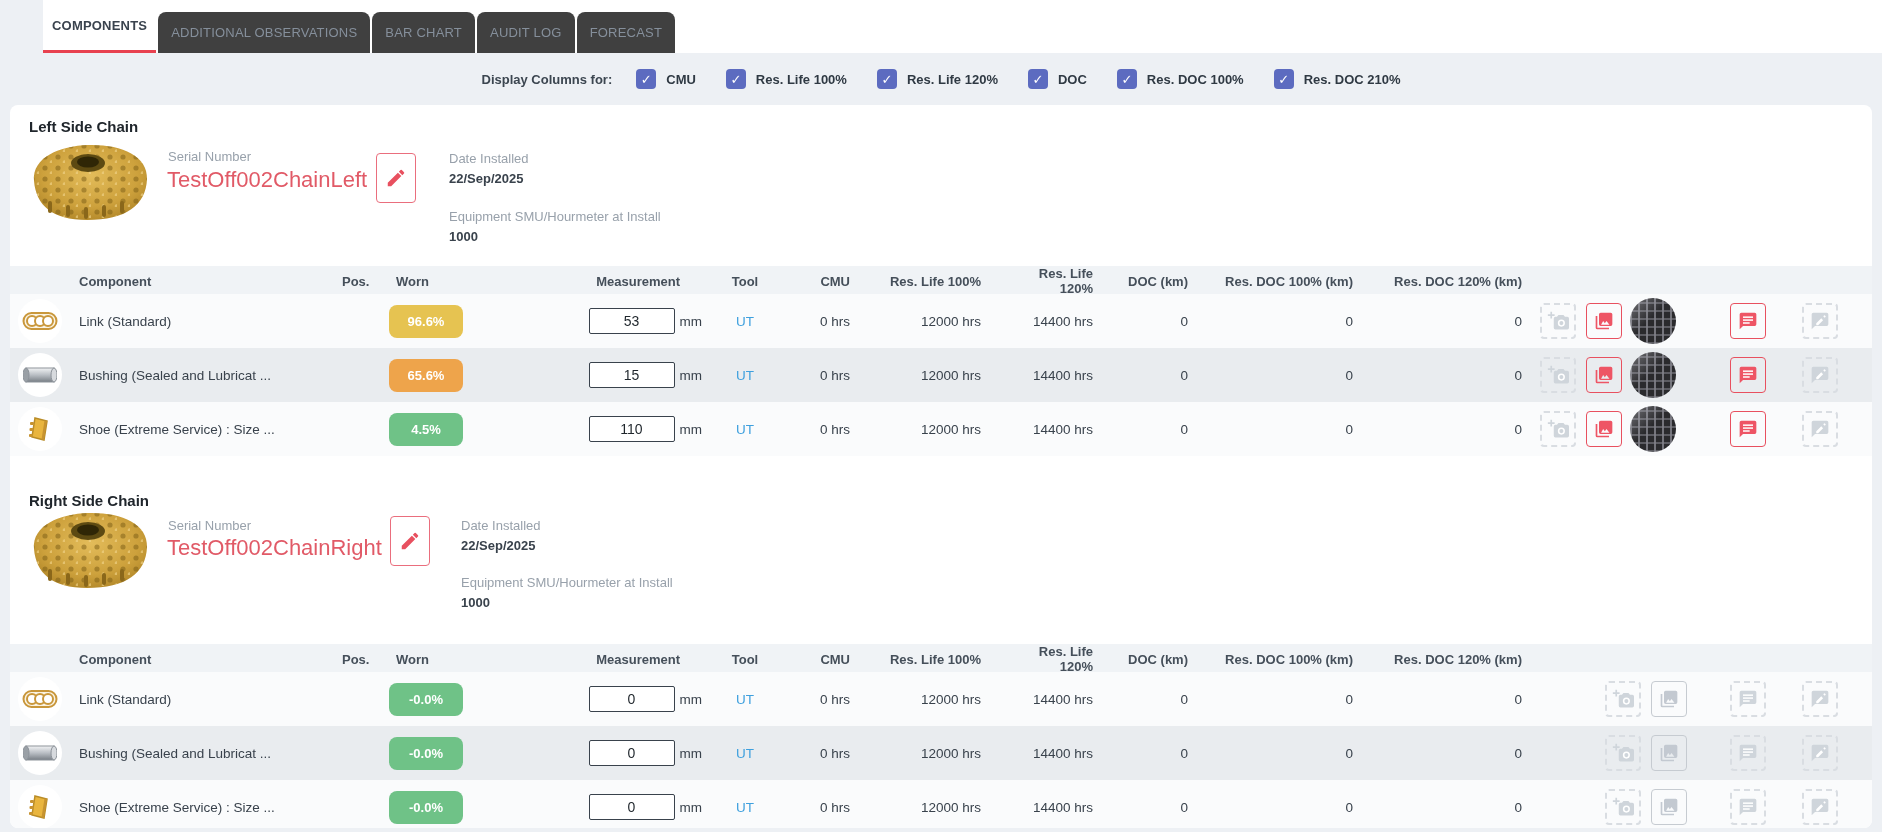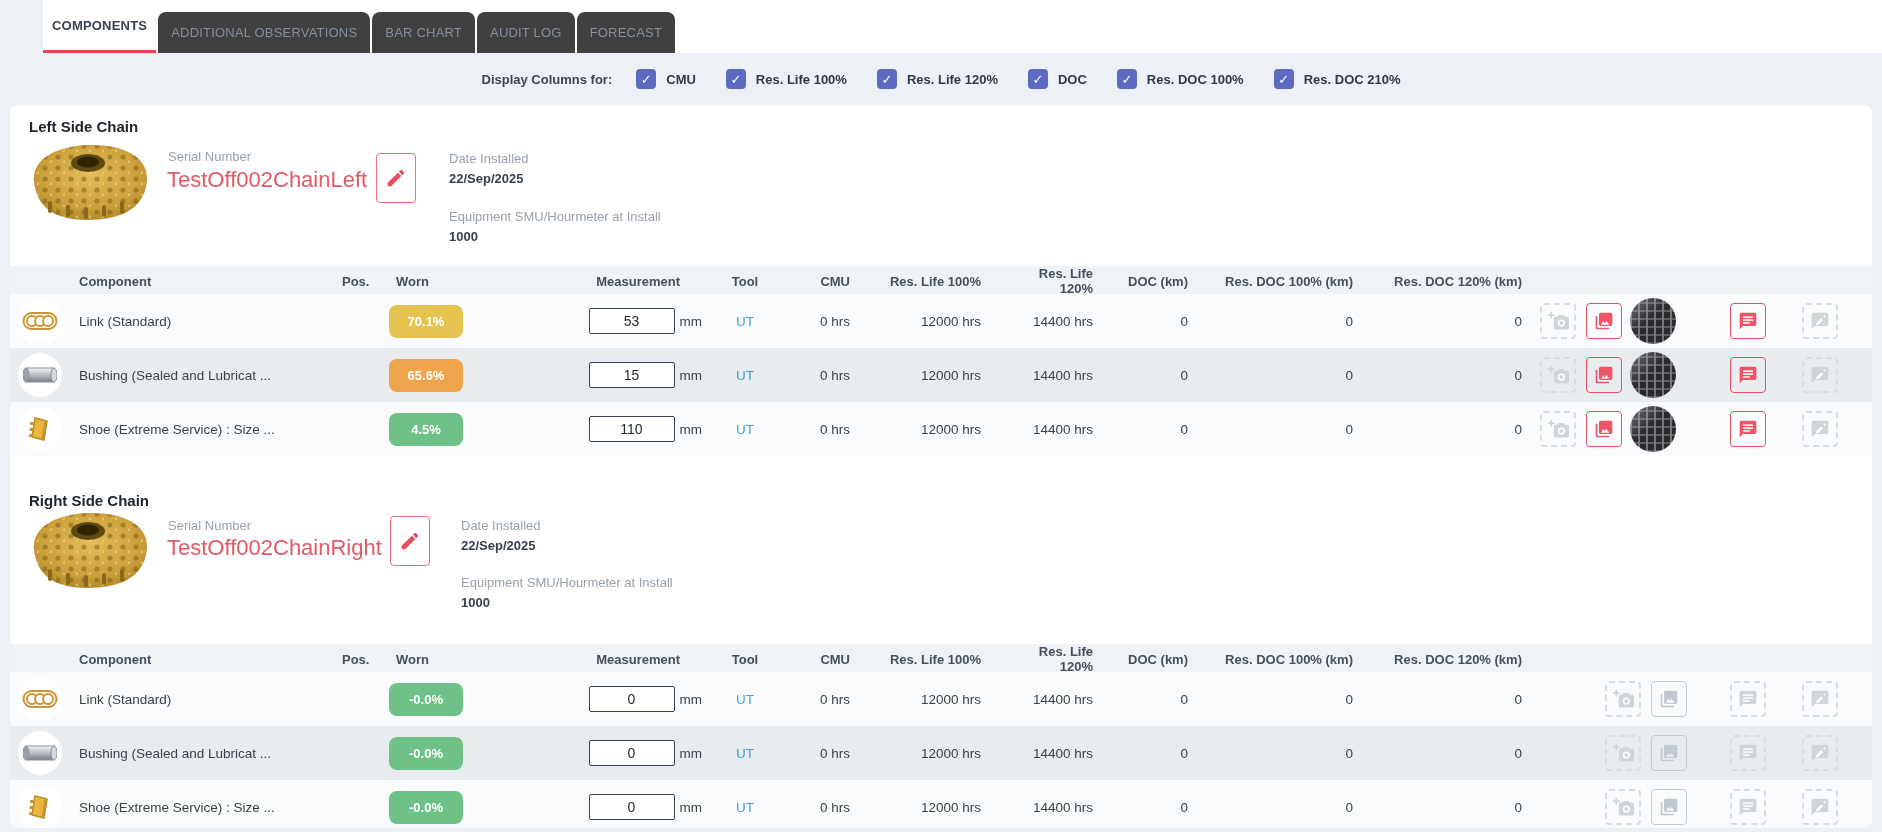--- a/index.html
+++ b/index.html
@@ -197,21 +197,21 @@
           <svg width="36" height="22" viewBox="0 0 36 22">
               <rect x="1.5" y="3" width="33" height="16" rx="8" fill="#faf3e2" stroke="#c9973b" stroke-width="2"></rect>
               <circle cx="10" cy="11" r="5" fill="#fff" stroke="#c9973b" stroke-width="2"></circle>
               <circle cx="18" cy="11" r="5" fill="#fff" stroke="#c9973b" stroke-width="2"></circle>
               <circle cx="26" cy="11" r="5" fill="#fff" stroke="#c9973b" stroke-width="2"></circle>
             </svg>
         </span>
         <span>Link (Standard)</span>
       </div>
       <div class="c-pos"></div>
-      <div class="c-worn"><span class="badge" style="background-color: rgb(230, 195, 81);">70.1%</span></div>
+      <div class="c-worn"><span class="badge" style="background-color: rgb(230, 195, 81);">96.6%</span></div>
       <div class="c-meas">
         <input class="meas-input" value="53" style="">
         <span>mm</span>
       </div>
       <div class="c-tool">UT</div>
       <div class="c-cmu">0 hrs</div>
       <div class="c-r100">12000 hrs</div>
       <div class="c-r120">14400 hrs</div>
       <div class="c-doc">0</div>
       <div class="c-rd100">0</div>

